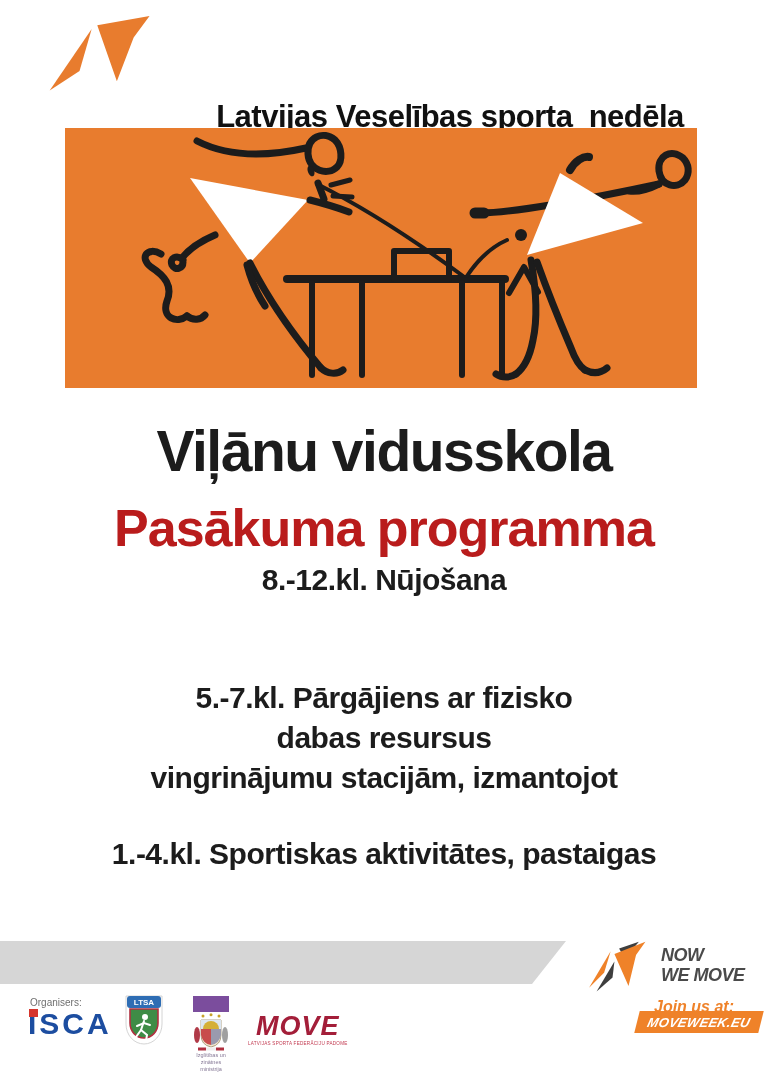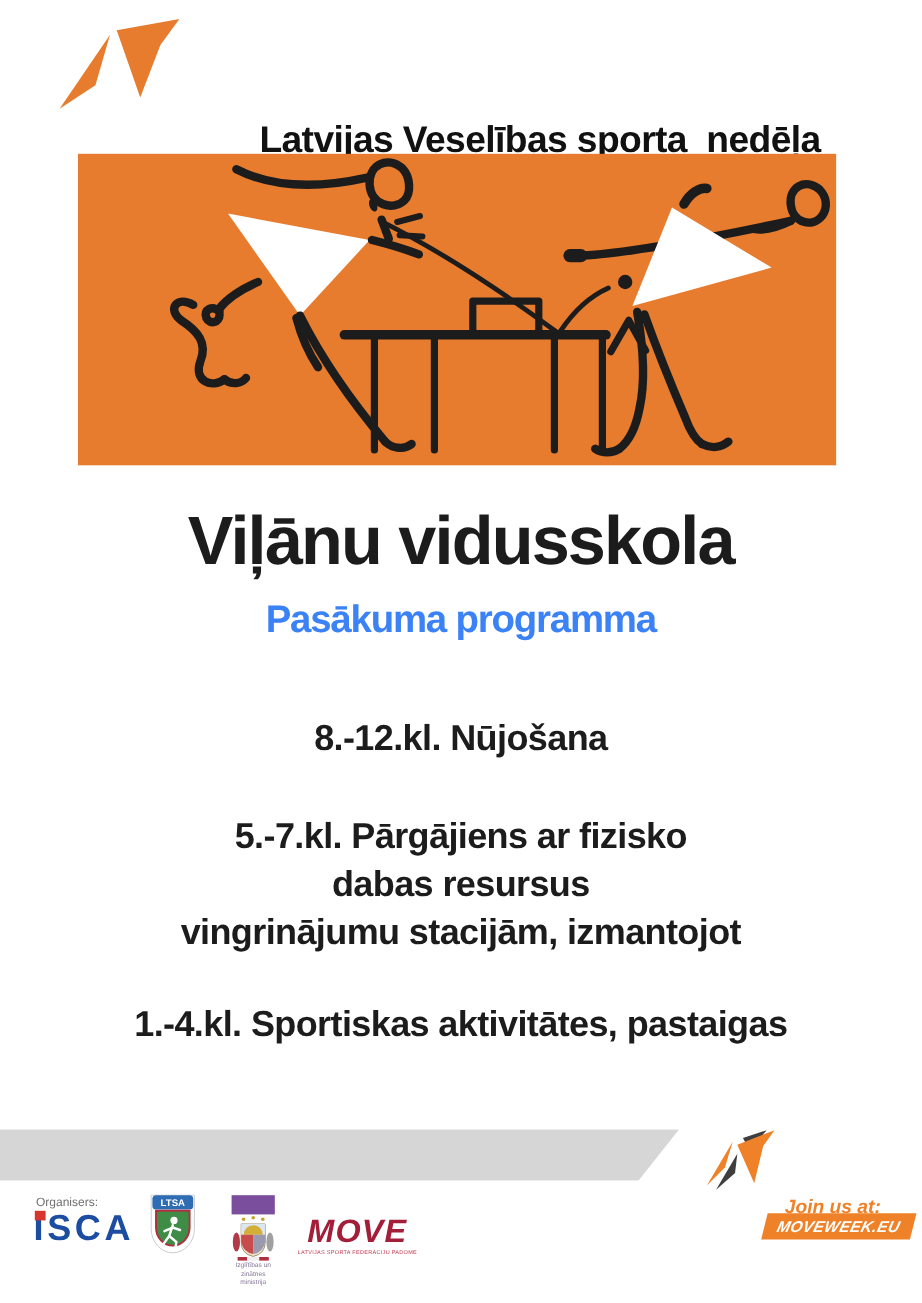--- a/index.html
+++ b/index.html
@@ -13,26 +13,26 @@
                white-space:pre-wrap;color:#111;}
 
   
   .banner{position:absolute;left:65px;top:128px;width:632px;height:260px;}
   .banner svg{display:block;}
 
   
   .school-title{position:absolute;left:0;top:418px;width:768px;text-align:center;
                 font-size:57px;font-weight:bold;letter-spacing:-1.5px;color:#1c1c1c;}
   .program-heading{position:absolute;left:0;top:498px;width:768px;text-align:center;
-                font-size:32px;font-weight:bold;letter-spacing:-1px;color:#3b82f6;}
+                font-size:52px;font-weight:bold;letter-spacing:-1px;color:#b91c1c;}
 
   
   .program-item{position:absolute;left:34px;width:700px;text-align:center;
                 font-size:30px;font-weight:bold;line-height:40px;color:#1c1c1c;letter-spacing:-0.5px;}
-  .item-0{top:596px;}
+  .item-0{top:560px;}
   .item-1{top:678px;}
   .item-2{top:834px;}
 
   
   .gray-bar{position:absolute;left:0;top:941px;width:566px;height:43px;background:#D6D6D6;
             clip-path:polygon(0 0,100% 0,calc(100% - 34px) 100%,0 100%);}
 
   .nwm{position:absolute;left:585px;top:933px;width:178px;height:110px;}
   .nwm-arrow{position:absolute;left:0;top:6px;}
   .nwm-text{position:absolute;left:76px;top:12px;font-style:italic;font-weight:bold;
@@ -147,20 +147,24 @@
 
   <div class="gray-bar"></div>
 
   <div class="nwm">
     <svg class="nwm-arrow" width="72" height="62" viewBox="0 0 76 66">
       <polygon points="31,24 12,56 29,41" fill="#3E3E3E"></polygon>
       <polygon points="27,13 4,52 20,36" fill="#EF8229"></polygon>
       <polygon points="36,10 57,3 42,21" fill="#3E3E3E"></polygon>
       <polygon points="31,16 64,3 54,17 46,50" fill="#EF8229"></polygon>
     </svg>
+    <div class="nwm-text">
+      <div>NOW</div>
+      <div>WE MOVE</div>
+    </div>
     <div class="nwm-join">Join us at:</div>
     <div class="nwm-badge">
       <span>MOVEWEEK.EU</span>
     </div>
   </div>
 
   <div class="organisers-label">Organisers:</div>
 
   <div class="isca">
     <div class="isca-text">ISCA</div>

